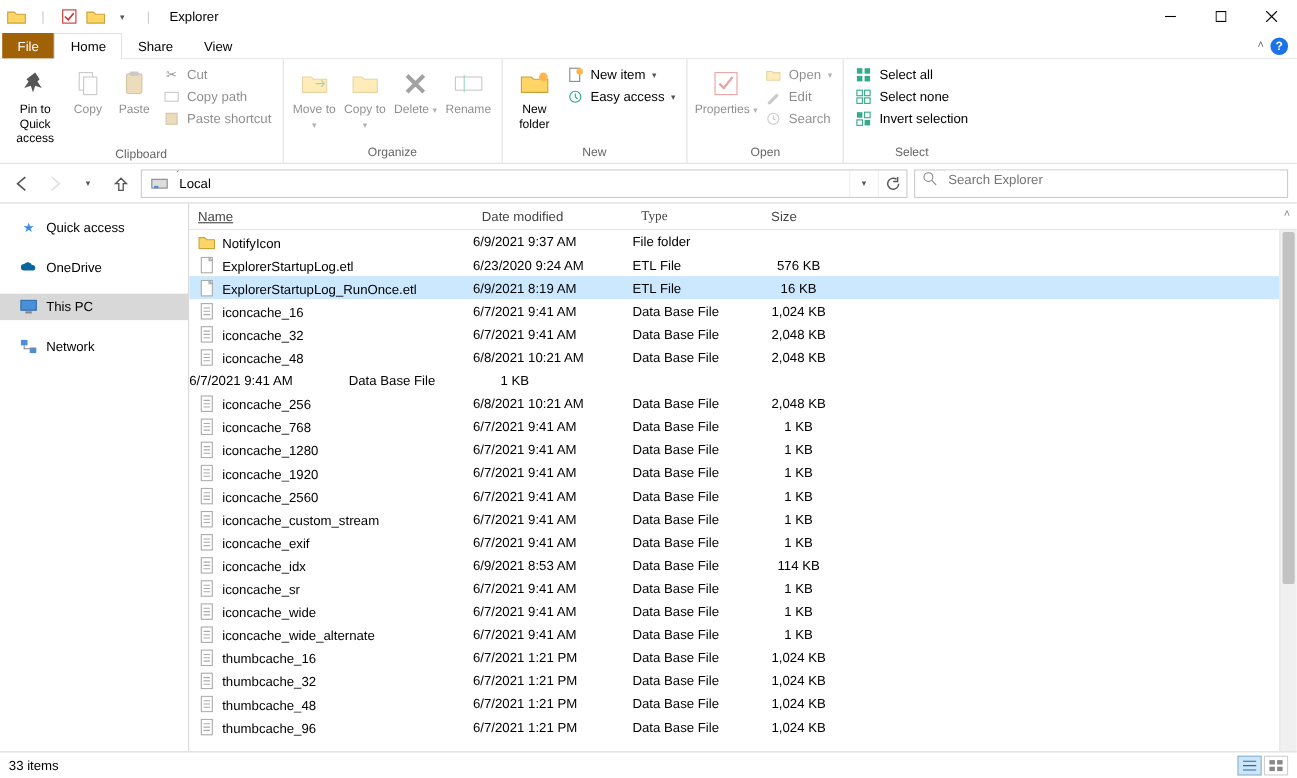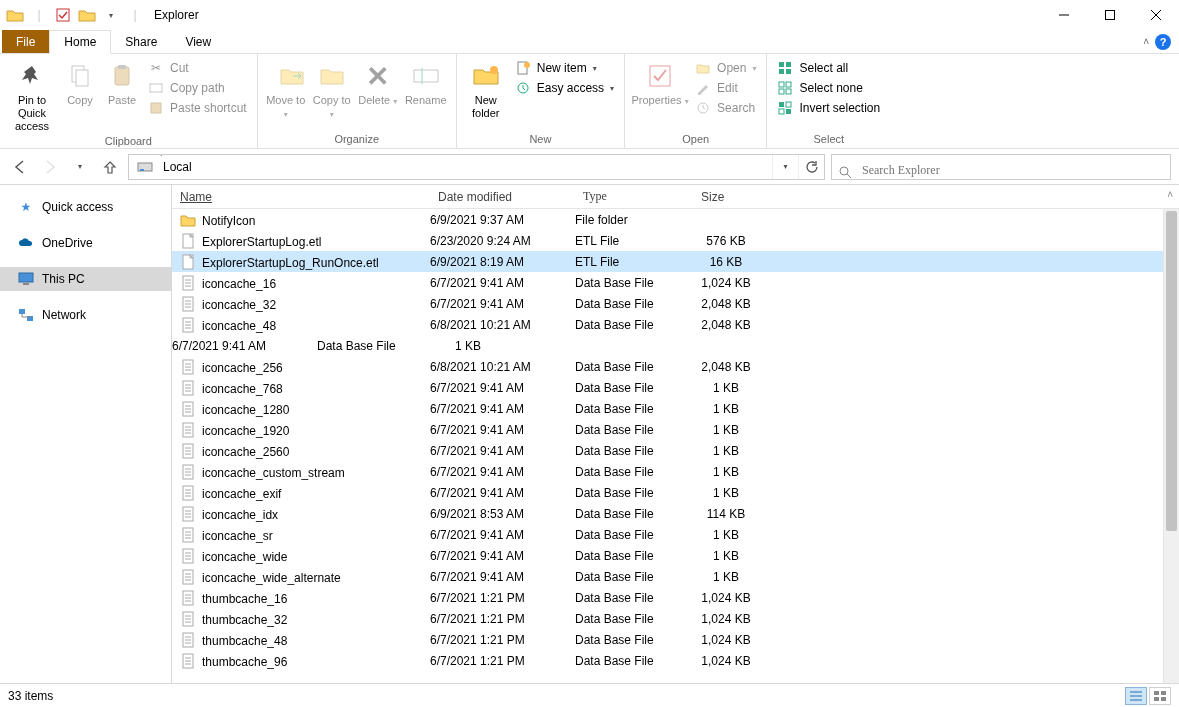--- a/index.html
+++ b/index.html
@@ -34,21 +34,21 @@
   .disabled { opacity:.45; }
   
   .navrow { height:36px; display:flex; align-items:center; gap:6px; padding:4px 8px; border-bottom:1px solid var(--border); }
   .navbtn { width:24px; height:24px; display:flex; align-items:center; justify-content:center; color:#555; }
   .navbtn.disabled { color:#bbb; }
   .addrbar { flex:1; height:26px; border:1px solid #ccc; display:flex; align-items:center; overflow:hidden; }
   .addrbar .seg { display:flex; align-items:center; padding:0 2px 0 8px; height:100%; }
   .addrbar .sep { padding:0 5px; color:#555; font-size:9px; }
   .addr-icons { display:flex; align-items:center; margin-left:auto; }
   .addr-iconbtn { width:26px; height:24px; display:flex; align-items:center; justify-content:center; border-left:1px solid #eee; }
-  .searchbox { width:340px; height:26px; border:1px solid #ccc; display:flex; align-items:flex-end; padding:0 6px; color:#888; gap:8px;font-family:Liberation Serif, serif; }
+  .searchbox { width:340px; height:26px; border:1px solid #ccc; display:flex; align-items:flex-start; padding:0 6px; color:#888; gap:8px; }
   .searchbox input { border:none; outline:none; flex:1; font:inherit; color:#888; }
   
   .body { flex:1; display:flex; overflow:hidden; }
   .sidebar { width:172px; border-right:1px solid var(--border); padding:10px 0; overflow:auto; }
   .side-item { display:flex; align-items:center; gap:8px; padding:4px 8px 4px 18px; }
   .side-item.selected { background:#d8d8d8; }
   .side-group-gap { height:12px; }
   .side-ico { width:16px; height:16px; display:flex; align-items:center; justify-content:center; }
   .content { flex:1; display:flex; flex-direction:column; overflow:hidden; }
   .cols { display:flex; border-bottom:1px solid #e5e5e5; color:#444; height:24px; align-items:center; position:relative; }
@@ -182,21 +182,21 @@
             </span>
             <span>Paste shortcut</span>
           </div>
       </div>
     </div>
     <div class="label">Clipboard</div>
   </div>
 
   <div class="group">
     <div class="controls">
-      <div class="bigbtn disabled" style="width:44px;align-items:flex-end;">
+      <div class="bigbtn disabled" style="width:44px;">
         <span class="ico">
             <svg width="26" height="24">
               <path d="M2 6h8l2 2h12v12H2z" fill="#ffd666" stroke="#caa23a"></path>
               <path d="M14 12h8m0 0l-3-3m3 3l-3 3" stroke="#2a7" fill="none"></path>
             </svg>
           </span>
         <span><span>Move to</span> <span class="caret-down">▾</span></span>
       </div>
       <div class="bigbtn disabled" style="width:44px;">
         <span class="ico">

